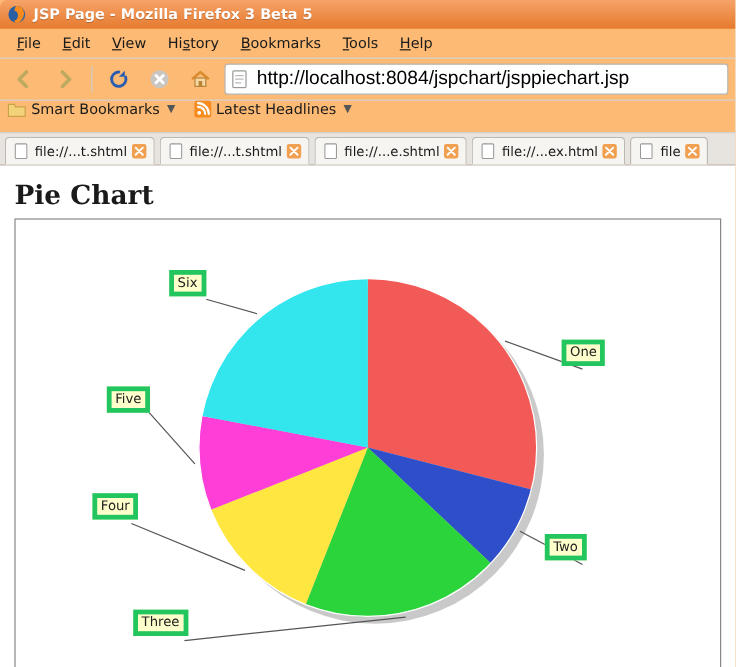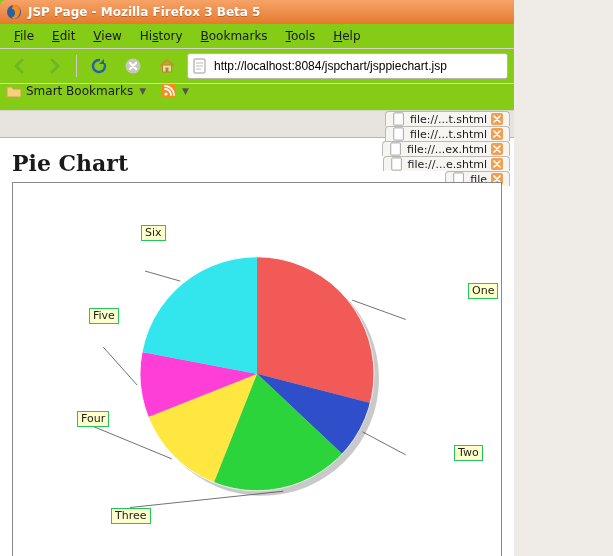--- a/index.html
+++ b/index.html
@@ -1,50 +1,50 @@
 <!DOCTYPE html>
 <html><head>
 <meta charset="utf-8">
 <style>
   html,body{margin:0;padding:0;font-family:"DejaVu Sans","Bitstream Vera Sans",sans-serif;font-size:12px;color:#1a1a1a;background:#efebe7;}
-  .window{width:514px;height:556px;background:#84cc16;position:relative;overflow:hidden;}
+  .window{width:613px;height:556px;background:#fdba74;position:relative;overflow:hidden;}
   
   .titlebar{height:24px;background:linear-gradient(to bottom,#f6a368,#e67a2e);display:flex;align-items:center;border-top-left-radius:6px;padding:0 6px;gap:6px;}
   .titlebar .ff-logo{width:16px;height:16px;display:flex;align-items:center;justify-content:center;}
   .titlebar .title{color:#fff;font-weight:bold;font-size:12px;text-shadow:0 1px 0 rgba(0,0,0,.25);}
   
   .menubar{height:24px;display:flex;align-items:center;padding:0 6px;gap:2px;border-bottom:1px solid #d6d2ce;}
   .menubar .menu{padding:2px 8px;border-radius:3px;}
   .menubar .menu u{text-decoration:underline;}
   
   .toolbar{height:34px;display:flex;align-items:center;padding:0 6px;gap:6px;border-bottom:1px solid #d6d2ce;}
   .tb-btn{width:28px;height:28px;display:flex;align-items:center;justify-content:center;border-radius:3px;}
   .tb-btn.disabled svg{opacity:.35}
   .sep{width:1px;height:22px;background:#cfcbc7;margin:0 2px;}
   .urlbar{flex:1;height:24px;background:#fff;border:1px solid #b8b4b0;border-radius:3px;display:flex;align-items:center;padding:0 4px;gap:4px;}
   .urlbar .page-icon{width:16px;height:16px;display:flex;align-items:center;justify-content:center;}
-  .urlbar input{border:none;outline:none;flex:1;font-size:12px;background:transparent}
+  .urlbar input{border:none;outline:none;flex:1;font-size:16px;background:transparent}
   
   .bmtoolbar{height:26px;display:flex;align-items:flex-start;padding:0 6px;gap:16px;border-bottom:1px solid #d6d2ce;}
   .bm-item{display:flex;align-items:center;gap:4px;}
   .bm-item .caret{font-size:9px;color:#555;margin-left:2px}
   .folder-icon{width:16px;height:14px;}
   .rss-icon{width:14px;height:14px;background:#f78b1e;border-radius:2px;display:flex;align-items:center;justify-content:center;}
   
-  .tabstrip{height:26px;background:#e7e3df;display:flex;align-items:flex-end;padding-left:4px;border-bottom:1px solid #b8b4b0;flex-direction:column;}
+  .tabstrip{height:26px;background:#e7e3df;display:flex;align-items:flex-end;padding-left:4px;border-bottom:1px solid #b8b4b0;}
   .tab{height:22px;background:#f7f5f2;border:1px solid #bcb8b3;border-bottom:none;border-radius:4px 4px 0 0;display:flex;align-items:center;padding:0 6px;margin-right:4px;gap:4px;font-size:11px;}
   .tab .page-icon{width:14px;height:14px}
   .tab .close{width:12px;height:12px;background:#f0a050;border-radius:2px;display:flex;align-items:center;justify-content:center}
   .tab .close svg{width:8px;height:8px}
   
   .content{padding:10px 12px;background:#fff;}
   .chart-title{font-family:Georgia,"DejaVu Serif",serif;font-weight:bold;font-size:22px;text-align:left;margin:2px 0 6px;}
   .chart-frame{border:1px solid #888;background:#fff;position:relative;height:390px;}
   .plot{position:absolute;left:0;top:0;width:100%;height:100%;}
-  .slice-label{position:absolute;background:#ffffcc;border:1px solid #22c55e;font-size:11px;padding:0 3px;line-height:14px;color:#222;}
+  .slice-label{position:absolute;background:#ffffcc;border:4px solid #22c55e;font-size:11px;padding:0 3px;line-height:14px;color:#222;}
   .leader{position:absolute;left:0;top:0;width:100%;height:100%;pointer-events:none}
 </style>
 </head>
 <body>
 
 <div class="window">
 
   <div class="titlebar">
     <span class="ff-logo">
       <svg viewBox="0 0 16 16">
@@ -115,20 +115,21 @@
       <span>Smart Bookmarks</span>
       <span class="caret">▼</span>
     </div>
     <div class="bm-item">
       <span class="rss-icon">
           <svg viewBox="0 0 14 14">
             <circle cx="4" cy="10" r="1.6" fill="#fff"></circle>
             <path d="M3 5a6 6 0 0 1 6 6M3 2a9 9 0 0 1 9 9" fill="none" stroke="#fff" stroke-width="1.8" stroke-linecap="round"></path>
           </svg>
         </span>
+      <span>Latest Headlines</span>
       <span class="caret">▼</span>
     </div>
   </div>
 
   <div class="tabstrip">
 
   <div class="tab">
         <span class="page-icon"><svg viewBox="0 0 16 16">
             <rect x="2" y="1" width="11" height="14" rx="1" fill="#fff" stroke="#999"></rect>
           </svg></span>
@@ -147,32 +148,32 @@
         <span class="close">
           <svg viewBox="0 0 8 8">
             <path d="M1 1l6 6M7 1L1 7" stroke="#fff" stroke-width="1.6" stroke-linecap="round"></path>
           </svg>
         </span>
       </div>
       <div class="tab">
         <span class="page-icon"><svg viewBox="0 0 16 16">
             <rect x="2" y="1" width="11" height="14" rx="1" fill="#fff" stroke="#999"></rect>
           </svg></span>
+        <span>file://...e.shtml</span>
+        <span class="close">
+          <svg viewBox="0 0 8 8">
+            <path d="M1 1l6 6M7 1L1 7" stroke="#fff" stroke-width="1.6" stroke-linecap="round"></path>
+          </svg>
+        </span>
+      </div>
+      <div class="tab">
+        <span class="page-icon"><svg viewBox="0 0 16 16">
+            <rect x="2" y="1" width="11" height="14" rx="1" fill="#fff" stroke="#999"></rect>
+          </svg></span>
         <span>file://...ex.html</span>
-        <span class="close">
-          <svg viewBox="0 0 8 8">
-            <path d="M1 1l6 6M7 1L1 7" stroke="#fff" stroke-width="1.6" stroke-linecap="round"></path>
-          </svg>
-        </span>
-      </div>
-      <div class="tab">
-        <span class="page-icon"><svg viewBox="0 0 16 16">
-            <rect x="2" y="1" width="11" height="14" rx="1" fill="#fff" stroke="#999"></rect>
-          </svg></span>
-        <span>file://...e.shtml</span>
         <span class="close">
           <svg viewBox="0 0 8 8">
             <path d="M1 1l6 6M7 1L1 7" stroke="#fff" stroke-width="1.6" stroke-linecap="round"></path>
           </svg>
         </span>
       </div>
       <div class="tab">
         <span class="page-icon"><svg viewBox="0 0 16 16">
             <rect x="2" y="1" width="11" height="14" rx="1" fill="#fff" stroke="#999"></rect>
           </svg></span>
@@ -204,19 +205,19 @@
           <polyline points="323.41262676110216,315.53201371917964 140,335" fill="none" stroke="#555" stroke-width="1"></polyline>
           <polyline points="190.17662350913716,276.82337649086287 96,238" fill="none" stroke="#555" stroke-width="1"></polyline>
           <polyline points="148.63907709715647,188.551597117866 108,143" fill="none" stroke="#555" stroke-width="1"></polyline>
           <polyline points="200.21094547618873,64.04609304028634 158,52" fill="none" stroke="#555" stroke-width="1"></polyline>
         </svg>
       <div id="labels-layer">
           <div class="slice-label" style="left: 455px; top: 100px;">One</div>
           <div class="slice-label" style="left: 441px; top: 262px;">Two</div>
           <div class="slice-label" style="left: 98px; top: 325px;">Three</div>
           <div class="slice-label" style="left: 64px; top: 228px;">Four</div>
-          <div class="slice-label" style="left: 76px; top: 125px; text-align: right;">Five</div>
+          <div class="slice-label" style="left: 76px; top: 139px; text-align: right;">Five</div>
           <div class="slice-label" style="left: 128px; top: 42px;">Six</div>
         </div>
     </div>
 
   </div>
 </div>
 
 </body></html>

